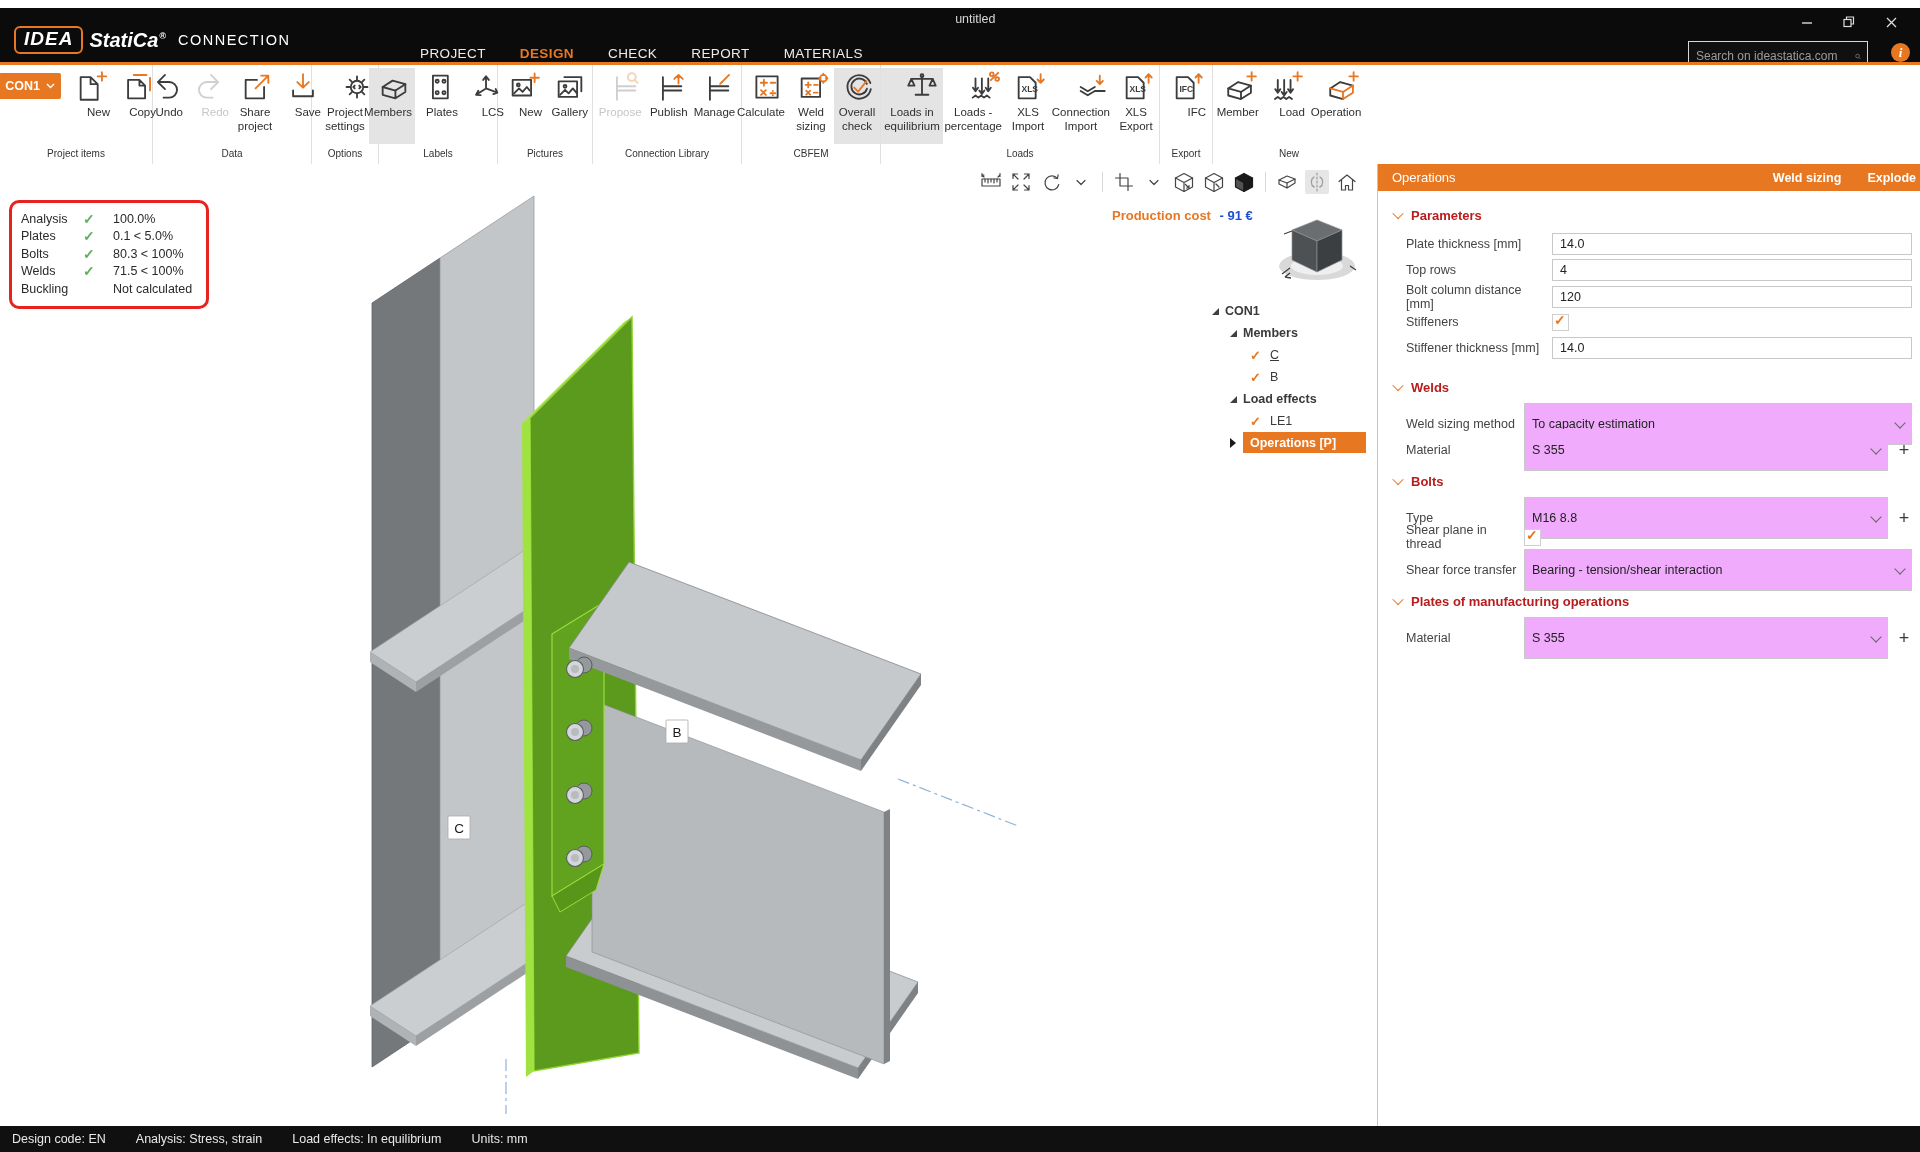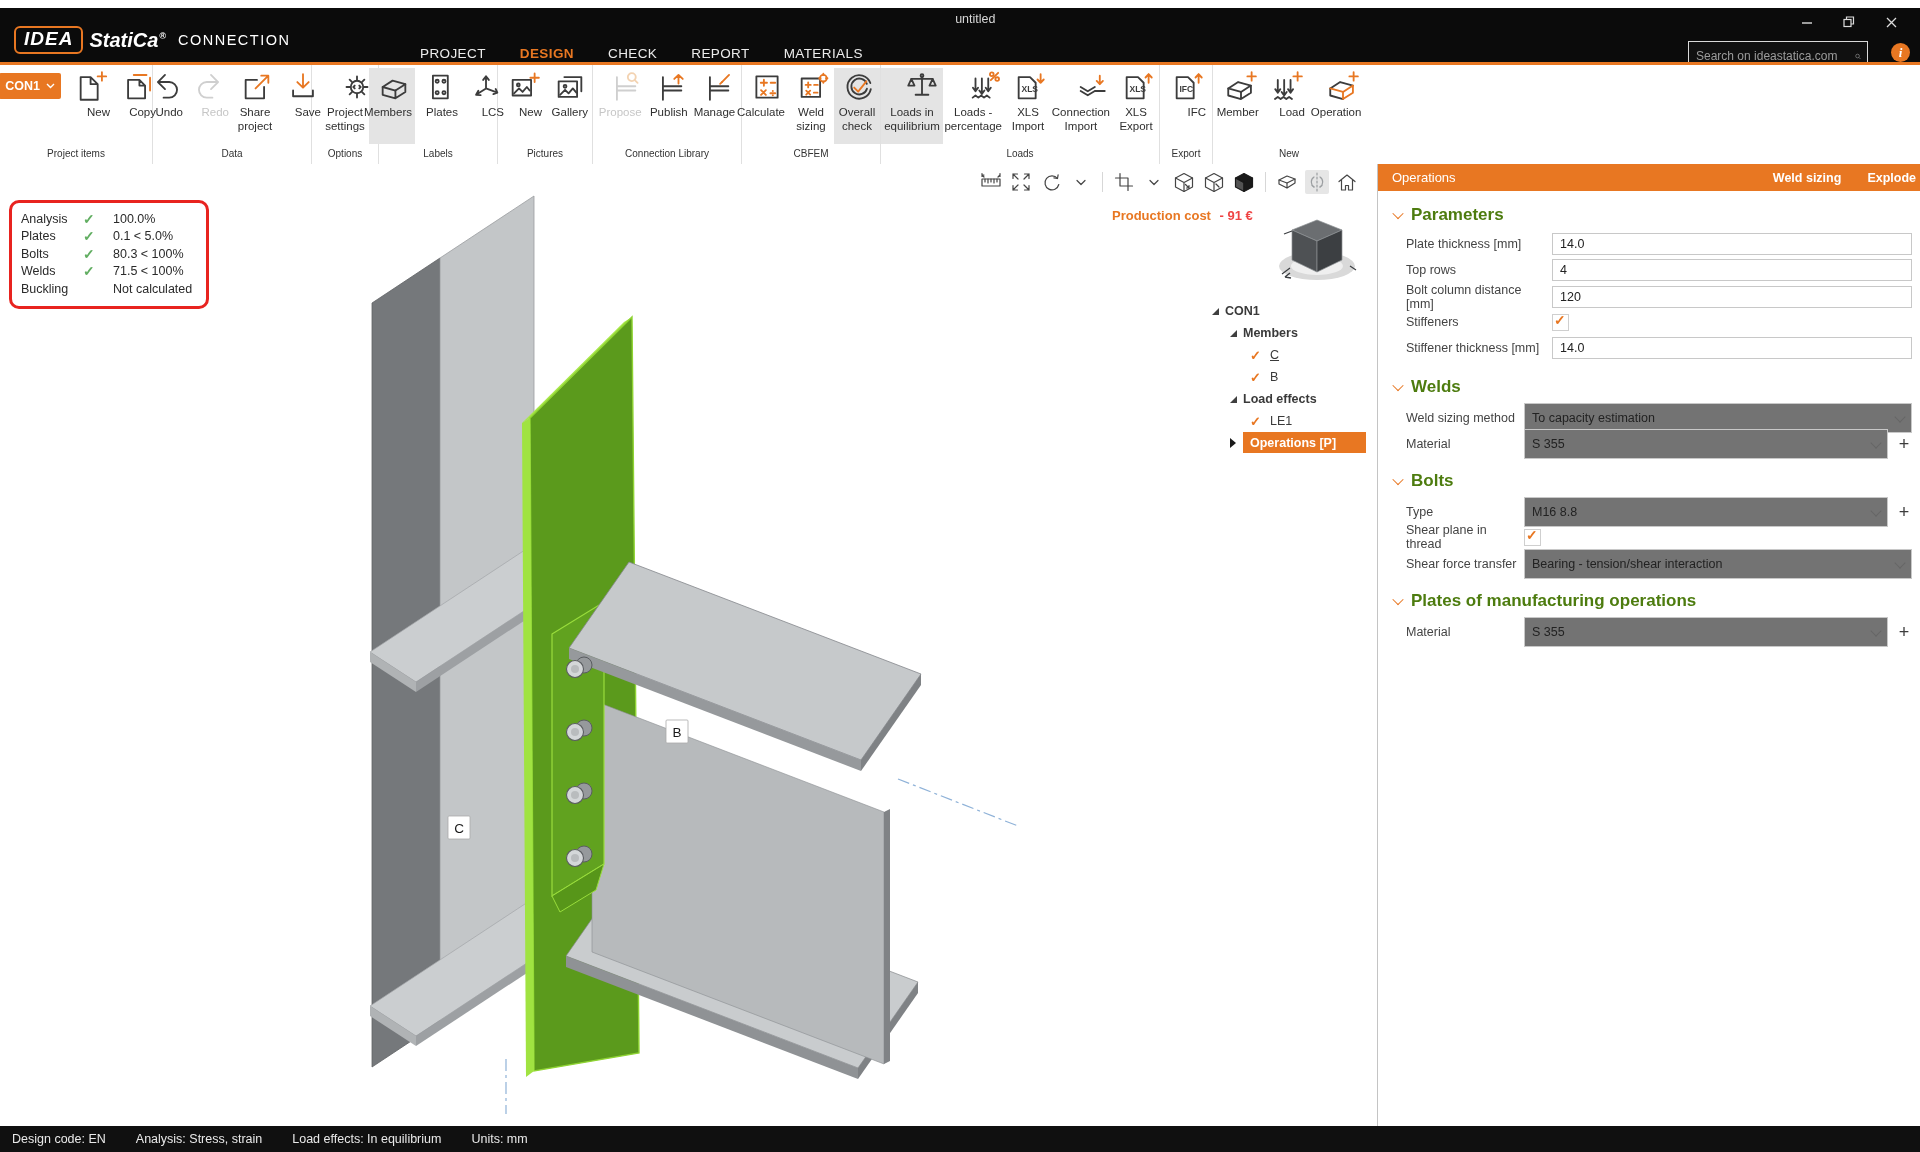--- a/index.html
+++ b/index.html
@@ -60,21 +60,21 @@
   .vtoolbar{position:absolute;right:18px;top:6px;display:flex;align-items:center;gap:6px}
   .tbtn{width:24px;height:24px;display:flex;align-items:center;justify-content:center;border-radius:2px}
   .tbtn.on{background:#e6e6e6}
   .tbtn svg *{fill:none;stroke:#454545;stroke-width:1.2;stroke-linecap:round;stroke-linejoin:round}
   .tbtn.on svg *{stroke:#9b9ea1}
   .tbtn svg .fl{fill:#1a1a1a;stroke:#1a1a1a}
   .tsep{width:1px;height:20px;background:#d7d7d7;margin:0 3px}
 
   .prodcost{position:absolute;left:1112px;top:44px;font-size:13px;font-weight:bold}
   .prodcost .pc-l{color:#e87722}
-  .prodcost .pc-v{color:#ef4444;margin-left:5px}
+  .prodcost .pc-v{color:#1d4ed8;margin-left:5px}
 
   .checksbox{position:absolute;left:9px;top:36px;width:176px;border:3px solid #e8231f;border-radius:10px;
              padding:7px 9px 8px;background:rgba(255,255,255,.85)}
   .chrow{display:flex;align-items:center;height:17.5px;font-size:12.5px;color:#2a2a2a}
   .chname{width:62px}
   .chtick{width:30px;color:#62ae62;font-weight:bold;font-size:14px}
   .chval{flex:1}
 
   
   .tree{position:absolute;left:1206px;top:136px;width:160px;font-size:12.5px;color:#3a3a3a}
@@ -94,30 +94,30 @@
   
   .panel{position:absolute;left:1378px;top:164px;width:542px;height:962px;background:#fff}
   .panel-h{height:27px;background:#e87722;display:flex;align-items:center;color:#fff}
   .panel-title{font-weight:normal;font-size:13px;margin-left:14px;flex:1}
   .panel-act{font-weight:bold;font-size:12.5px;margin-right:26px;cursor:default}
   .panel-act:last-child{margin-right:4px}
   .pbody{padding:14px 8px 0 16px}
   .sechdr{display:flex;align-items:center;gap:9px;height:20px;margin-bottom:6px;cursor:default}
   .sec-chev{width:7px;height:7px;border-right:1.7px solid #e87722;border-bottom:1.7px solid #e87722;
             transform:rotate(45deg) translate(-1px,-1px)}
-  .sectitle{font-weight:bold;font-size:17px;color:#4d7c0f}
+  .sectitle{font-weight:bold;font-size:13px;color:#b91c1c}
   .prow{display:grid;align-items:center;height:26px;padding-left:12px}
   .g-wide{grid-template-columns:146px 1fr}
   .g-nar{grid-template-columns:118px 1fr}
   .plabel{font-size:12.5px;color:#444}
   .pinput{height:20px;border:1px solid #c8c8c8;background:#fff;font-size:12.5px;color:#222;
           display:flex;align-items:center;padding-left:7px}
   .pselwrap{display:flex;align-items:center;gap:8px}
-  .psel{flex:1;height:20px;border:1px solid #c8c8c8;background:#737373;font-size:12.5px;color:#222;
-        display:flex;align-items:center;padding:4px 7px}
+  .psel{flex:1;height:20px;border:1px solid #c8c8c8;background:#f0abfc;font-size:12.5px;color:#222;
+        display:flex;align-items:center;padding:10px 7px}
   .psel span{flex:1}
   .dchev{width:7px;height:7px;border-right:1.5px solid #666;border-bottom:1.5px solid #666;
          transform:rotate(45deg);margin-top:-3px}
   .plus{width:16px;font-size:18px;color:#3c3c3c;text-align:center;line-height:16px;cursor:default}
   .cb{width:15px;height:15px;border:1px solid #cfcfcf;background:#fff;position:relative;display:inline-block}
   .cb .tick{position:absolute;left:1px;top:-3px;color:#e87722;font-size:14px;font-weight:bold}
   .secgap{height:16px}
 
   
   .statusbar{position:absolute;left:0;bottom:0;width:1920px;height:26px;background:#101010;display:flex;

